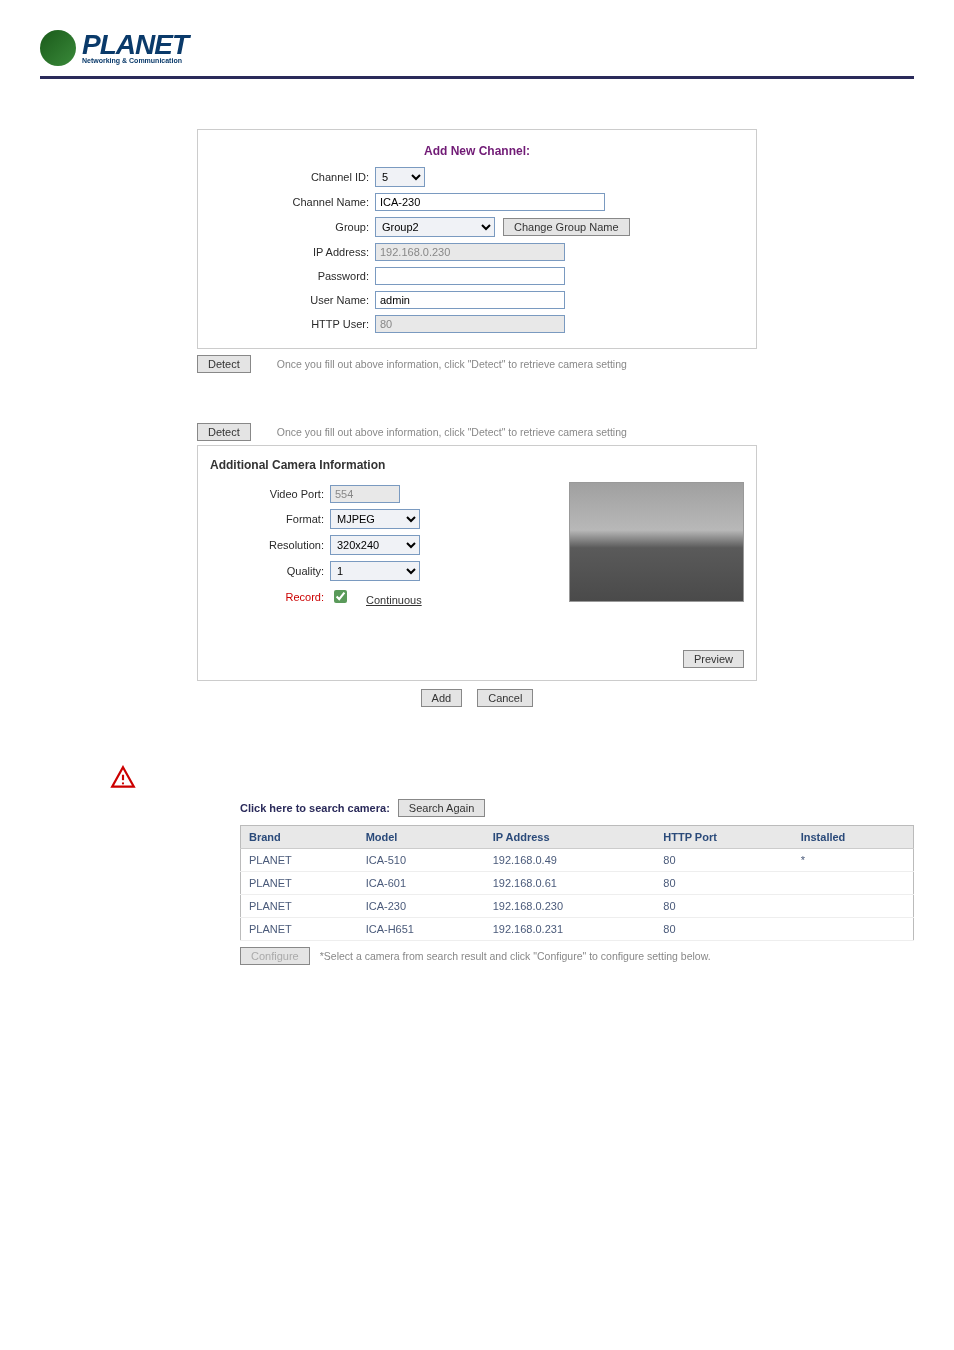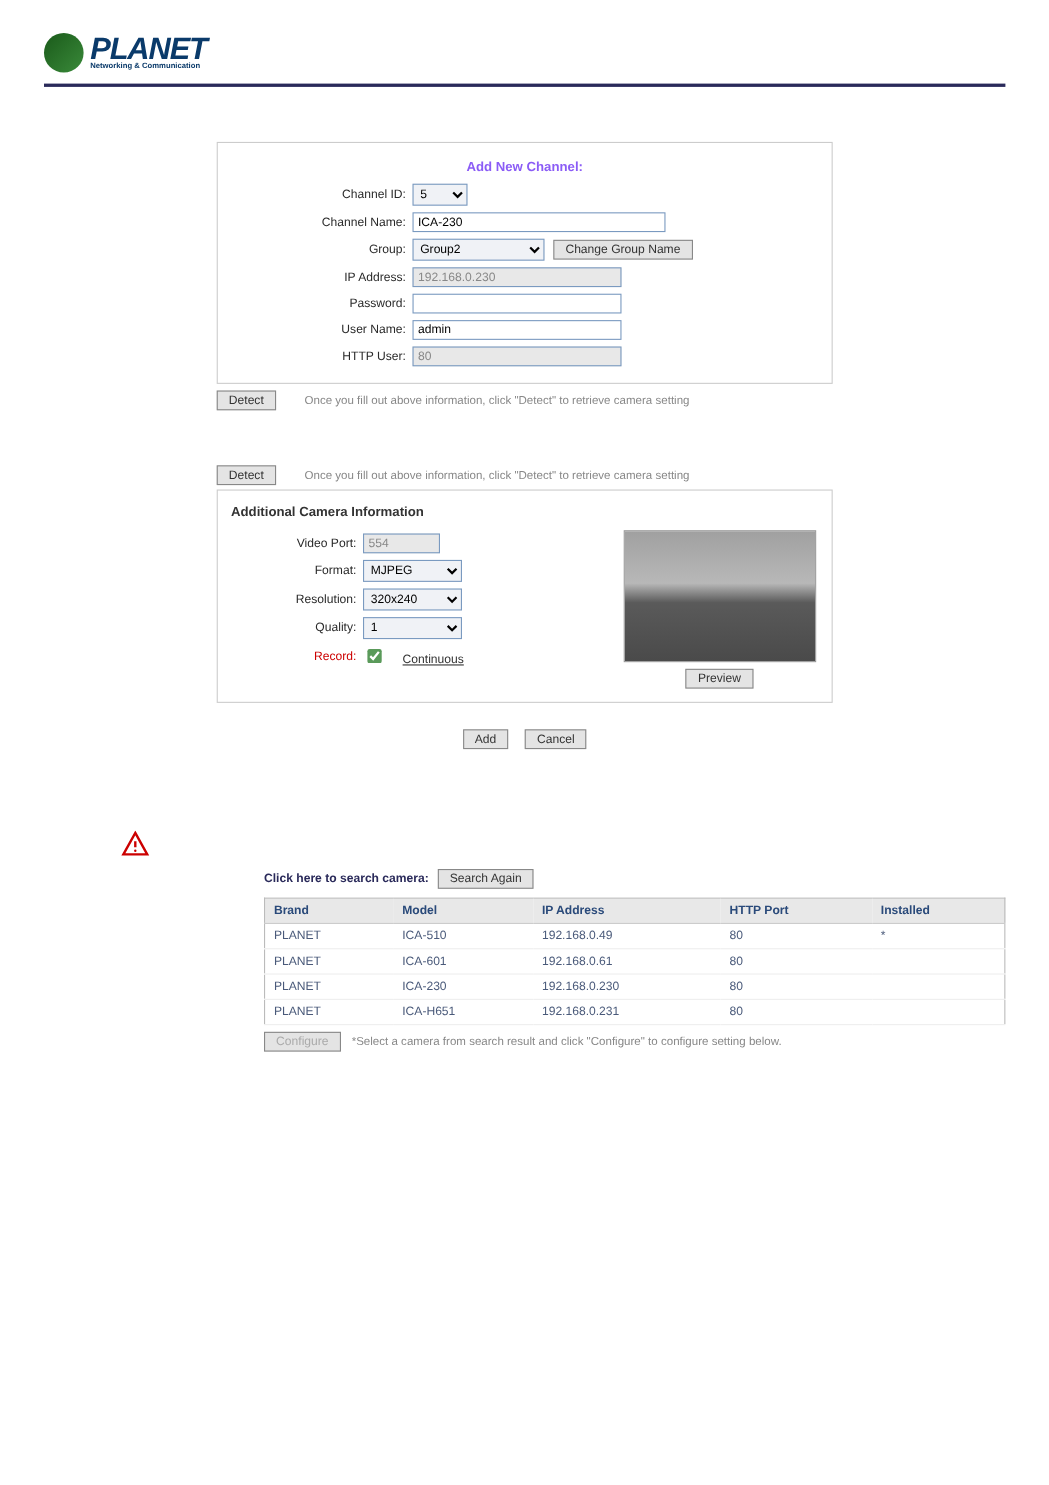--- a/index.html
+++ b/index.html
@@ -54,21 +54,21 @@
     max-width: 560px;
   }
   .panel {
     border: 1px solid #ccc;
     background: #fff;
     padding: 8px 12px 12px 12px;
   }
   .panel-title {
     text-align: center;
     font-weight: bold;
-    color: #8b5cf6;
+    color: #701a75;
     padding: 6px 0;
     font-size: 12px;
   }
   .panel-subtitle {
     font-weight: bold;
     color: #333;
     padding: 4px 0 10px 0;
     font-size: 12px;
   }
   .frow {
@@ -138,35 +138,36 @@
   }
   .two-col {
     display: flex;
     gap: 20px;
   }
   .col-left { flex: 1; }
   .col-right {
     width: 180px;
     display: flex;
     flex-direction: column;
-    align-items: center;
+    align-items: flex-end;
+    gap: 42px;
   }
   .preview-box {
     width: 175px;
     height: 120px;
     background: linear-gradient(180deg, #a0a0a0 0%, #b8b8b8 40%, #5a5a5a 55%, #4a4a4a 100%);
     border: 1px solid #999;
     margin-bottom: 6px;
     position: relative;
   }
   .btn-row {
     text-align: center;
     padding: 8px 0;
   }
-  .btn-row button { margin: 16px 6px; text-align: center; }
+  .btn-row button { margin: 0 6px; text-align: center; }
   .warn-icon {
     margin-left: 70px;
     margin-bottom: 6px;
   }
   .warn-svg {
     width: 26px;
     height: 26px;
   }
   .search-line {
     display: flex;

